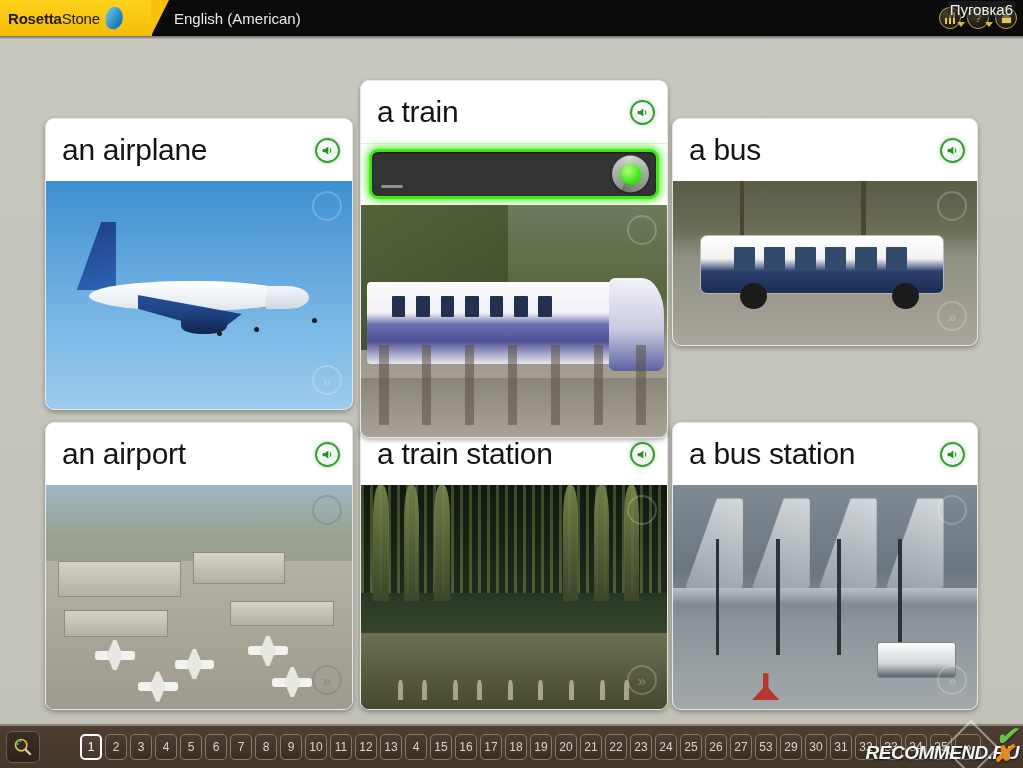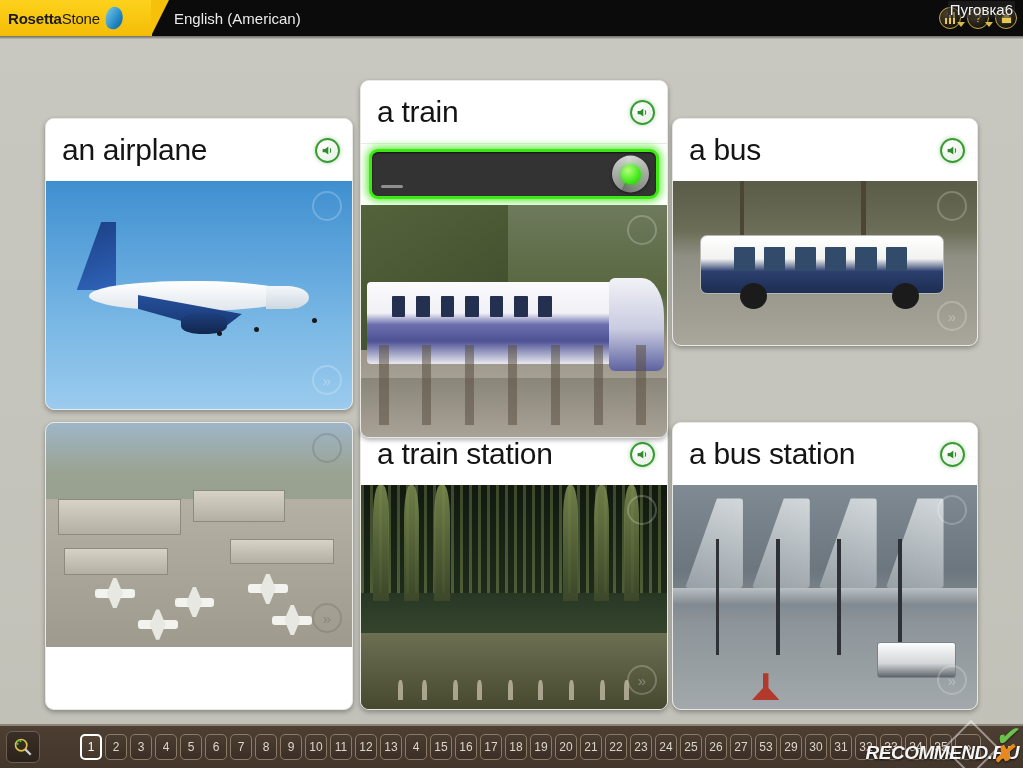--- a/index.html
+++ b/index.html
@@ -674,20 +674,29 @@
         <div class="bus-win" style="left:70%;"></div>
         <div class="bus-wheel" style="left:22%;"></div>
         <div class="bus-wheel" style="left:72%;"></div>
       </div>
       <div class="ghost" style="right:10px; top:10px;"></div>
       <div class="ghost" style="right:10px; bottom:14px;">»</div>
     </div>
   </div>
 
   <div class="card" style="left:45px; top:422px; width:308px; height:288px;">
+    <div class="card-head">
+      <div class="card-word">an airport</div>
+      <div class="speaker">
+        <svg width="13" height="13" viewBox="0 0 16 16">
+            <path d="M2 6h3l4-3v10L5 10H2z" fill="#2f8a2c"></path>
+            <path d="M11 5.5c1.2 1.2 1.2 4 0 5.2" stroke="#2f8a2c" stroke-width="1.3" fill="none"></path>
+          </svg>
+      </div>
+    </div>
     <div class="card-img">
       <div class="scene airport-bg">
         <div class="apron"></div>
         <div class="terminal" style="left:4%; top:34%; width:40%; height:16%;"></div>
         <div class="terminal" style="left:48%; top:30%; width:30%; height:14%;"></div>
         <div class="terminal" style="left:6%; top:56%; width:34%; height:12%;"></div>
         <div class="terminal" style="left:60%; top:52%; width:34%; height:11%;"></div>
         <div class="jetplane" style="left:16%; top:74%;"></div>
         <div class="jetplane" style="left:42%; top:78%;"></div>
         <div class="jetplane" style="left:66%; top:72%;"></div>

